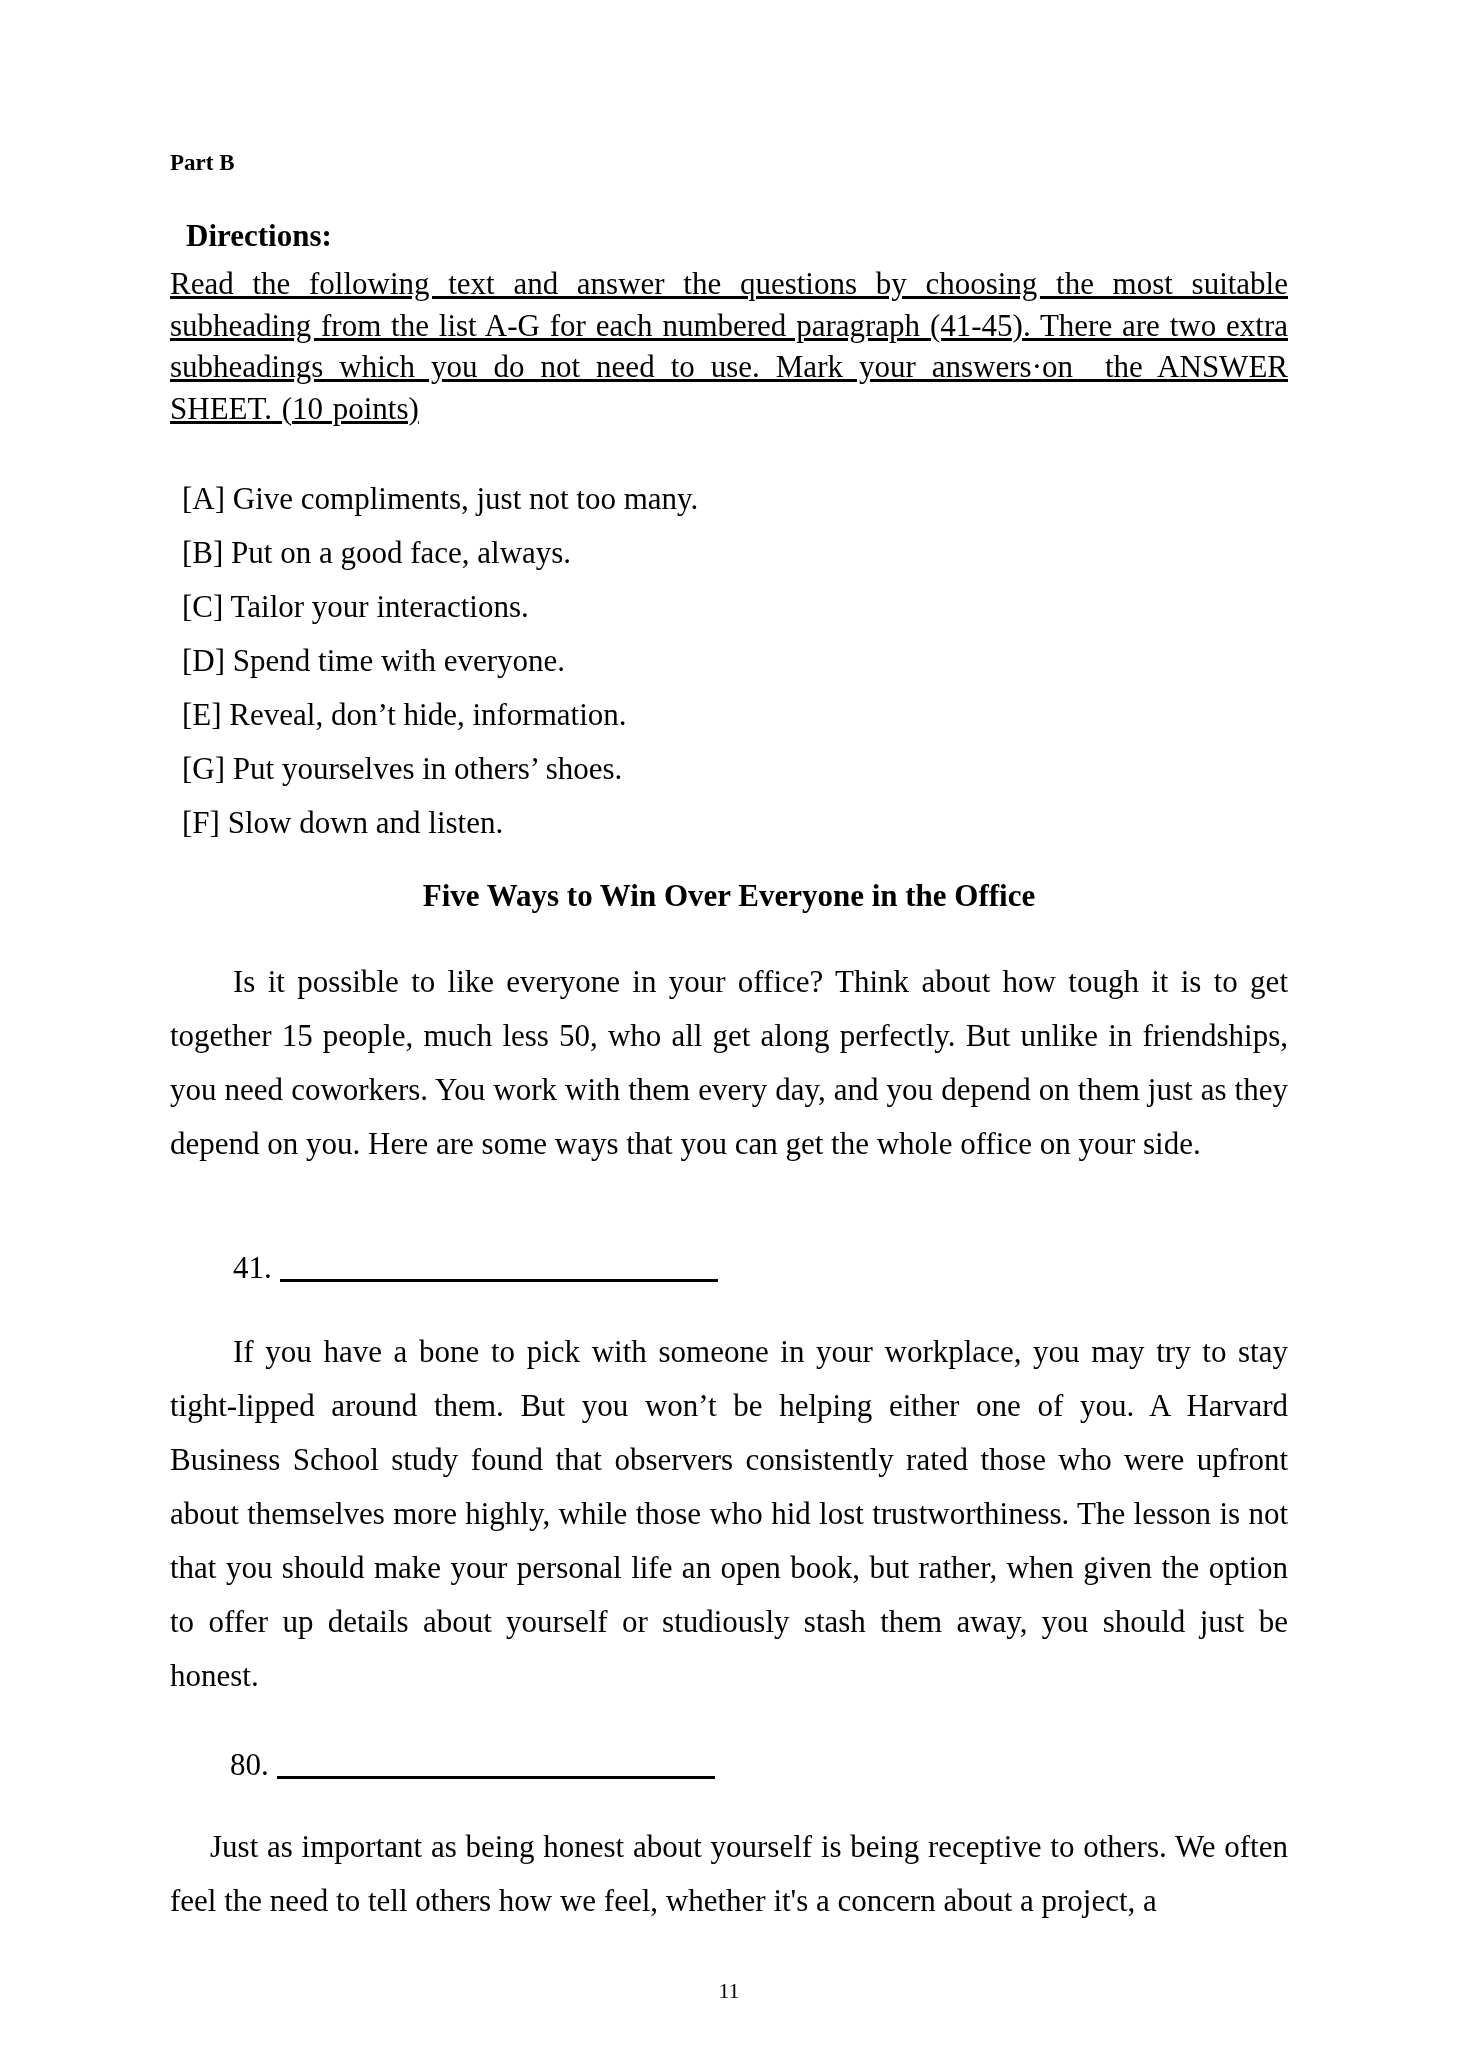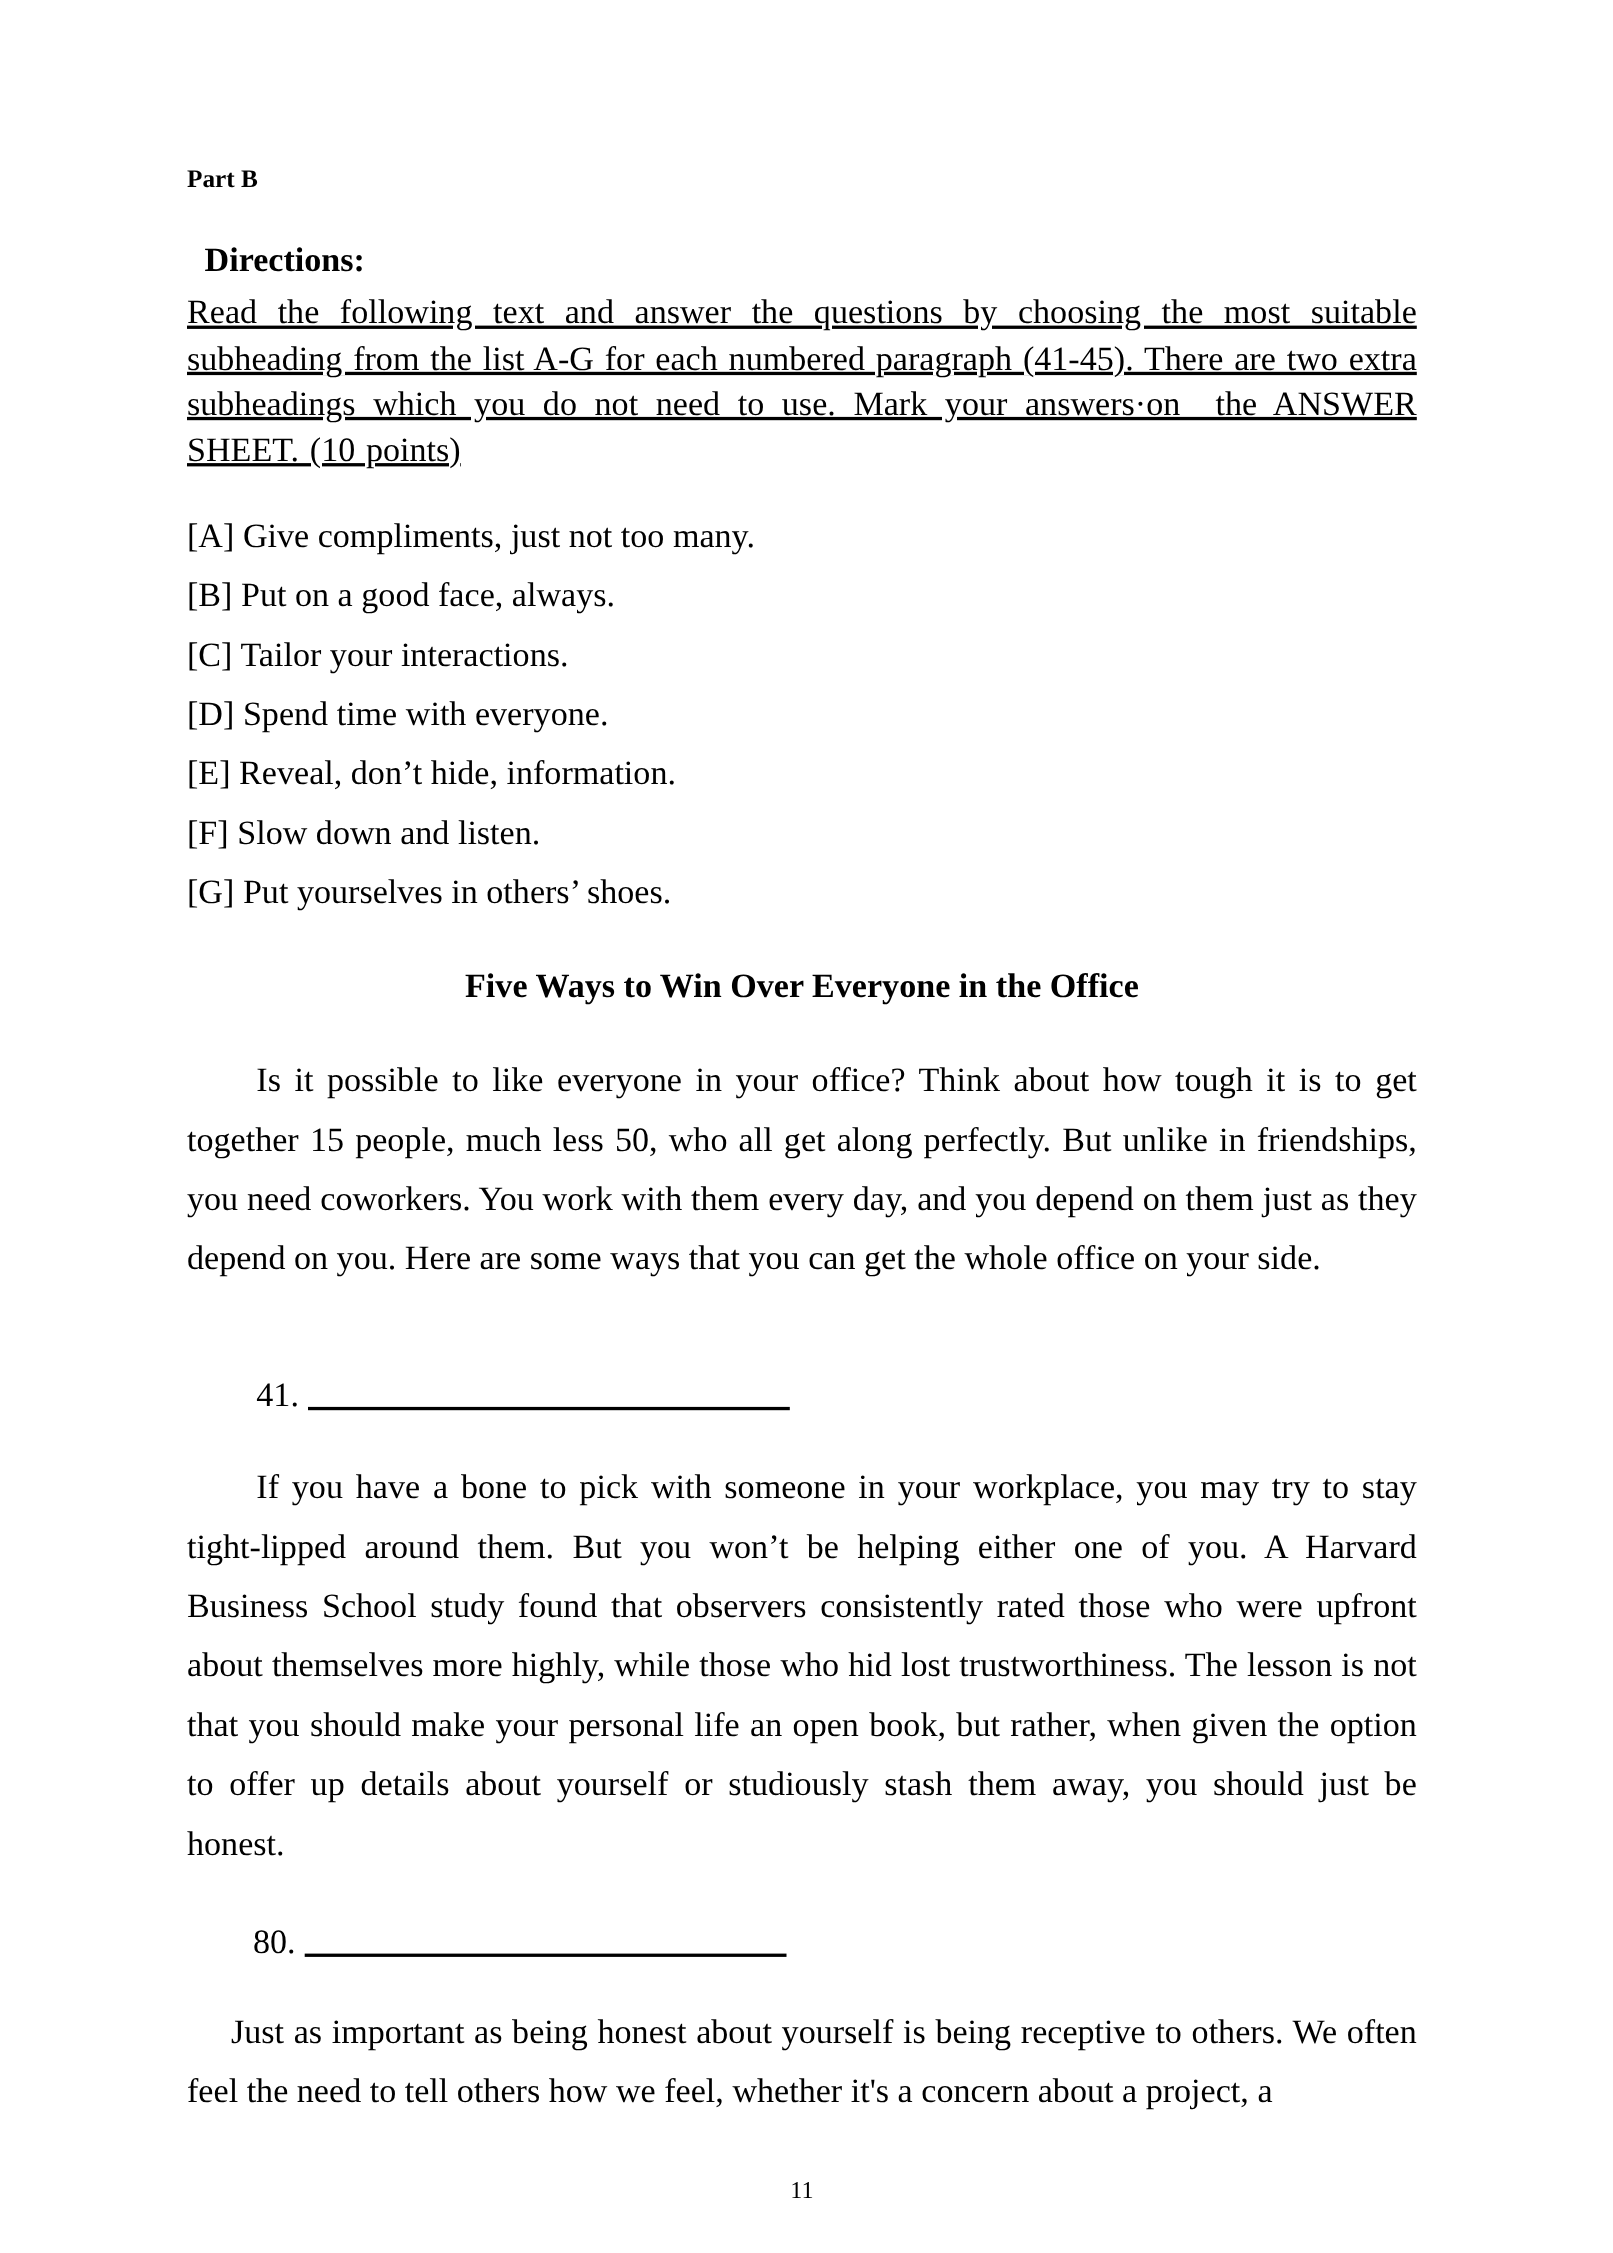--- a/index.html
+++ b/index.html
@@ -42,21 +42,21 @@
     line-height: 41.5px;
     text-align: justify;
     word-spacing: 2px;
     margin: 0;
     text-decoration: underline;
   }
   .options {
     position: absolute;
     top: 464px;
     left: 0;
-    margin: 0;
+    margin: 12px;
     padding: 0;
     list-style: none;
   }
   .options li {
     font-size: 31px;
     height: 54px;
     line-height: 45px;
     white-space: nowrap;
   }
   .article-title {
@@ -116,22 +116,22 @@
   <h2 class="part-title">Part B</h2>
   <h3 class="directions-title">Directions:</h3>
   <p class="directions-text">Read the following text and answer the questions by choosing the most suitable subheading from the list A-G for each numbered paragraph (41-45). There are two extra subheadings which you do not need to use. Mark your answers·on&nbsp; the ANSWER SHEET. (10 points)</p>
 
   <ul class="options">
     <li><span>[A]</span> <span>Give compliments, just not too many.</span></li>
     <li><span>[B]</span> <span>Put on a good face, always.</span></li>
     <li><span>[C]</span> <span>Tailor your interactions.</span></li>
     <li><span>[D]</span> <span>Spend time with everyone.</span></li>
     <li><span>[E]</span> <span>Reveal, don’t hide, information.</span></li>
+    <li><span>[G]</span> <span>Put yourselves in others’ shoes.</span></li>
     <li><span>[F]</span> <span>Slow down and listen.</span></li>
-    <li><span>[G]</span> <span>Put yourselves in others’ shoes.</span></li>
   </ul>
 
   <h3 class="article-title">Five Ways to Win Over Everyone in the Office</h3>
 
   <p class="para intro">Is it possible to like everyone in your office? Think about how tough it is to get together 15 people, much less 50, who all get along perfectly. But unlike in friendships, you need coworkers. You work with them every day, and you depend on them just as they depend on you. Here are some ways that you can get the whole office on your side.</p>
 
   <div class="blank-item q41">
     <span>41.</span>
     <span class="blank-line"></span>
   </div>

